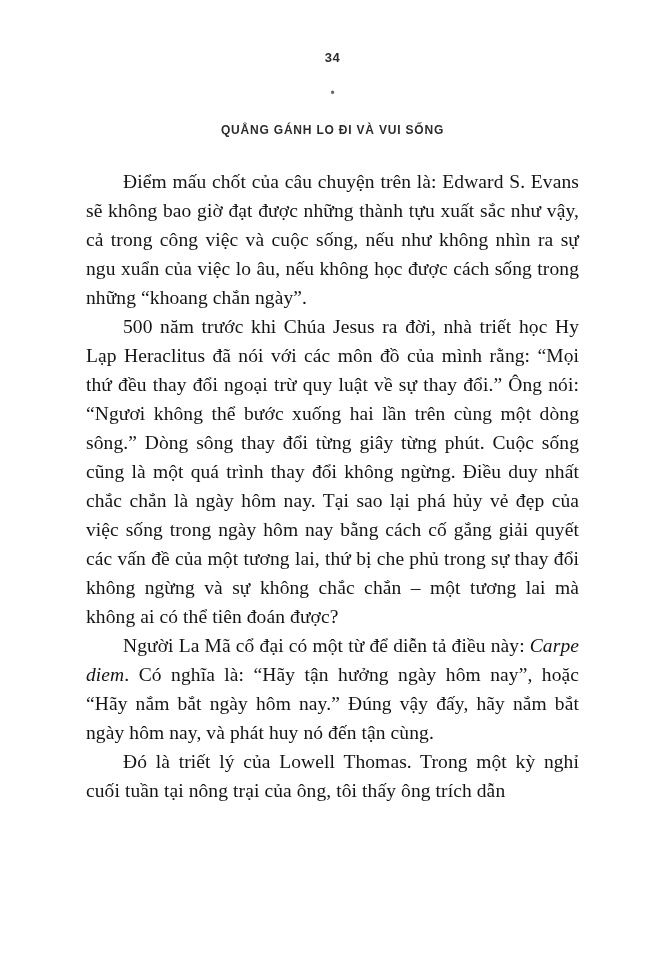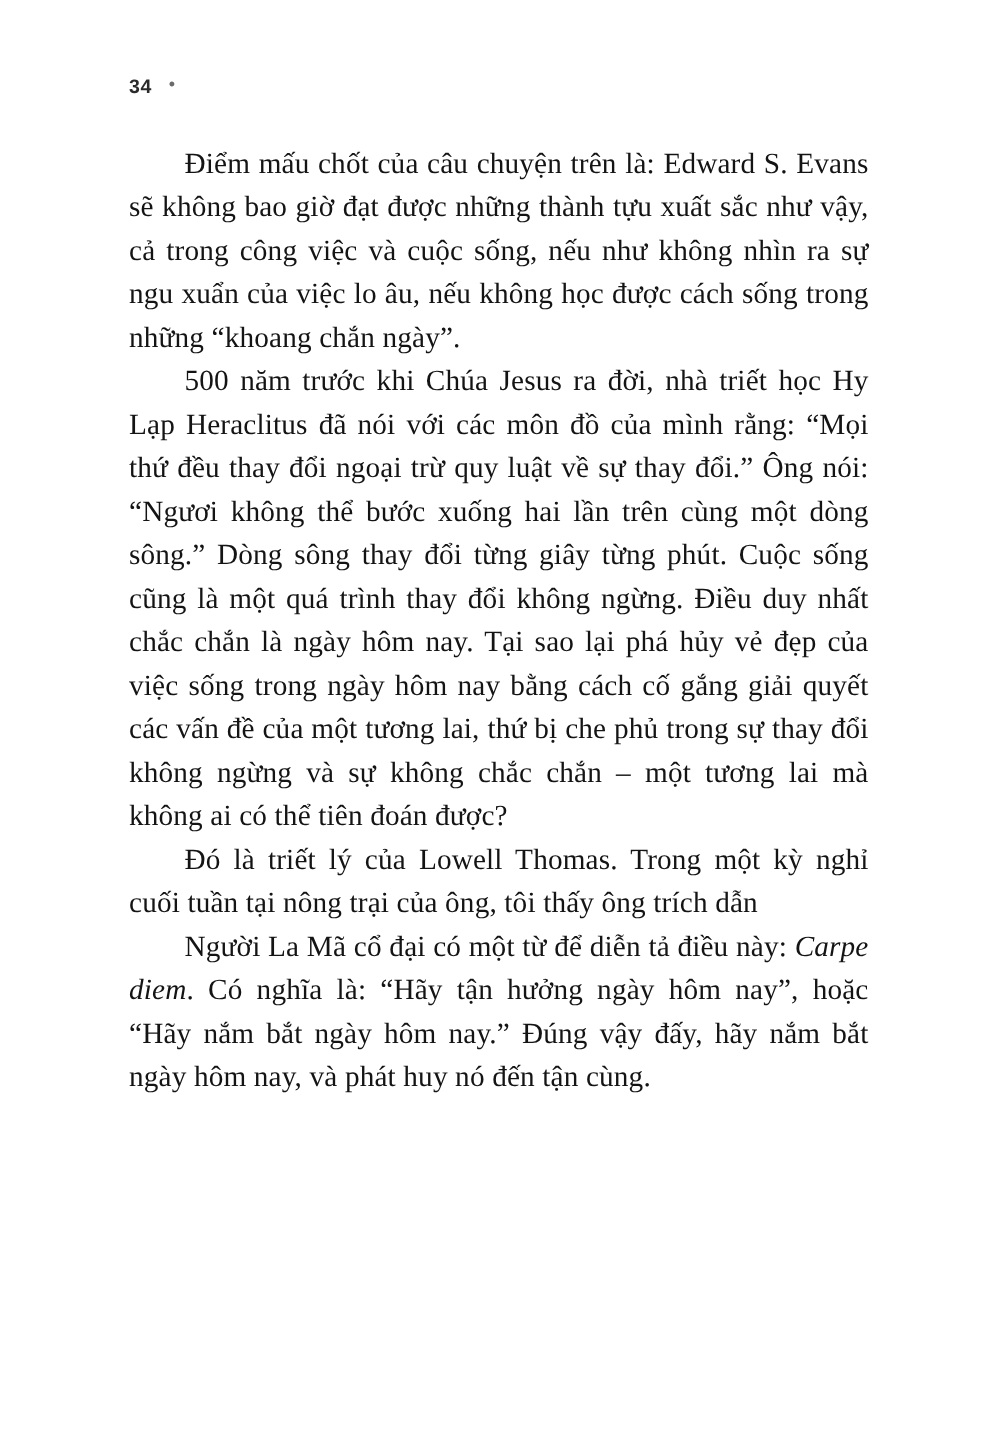--- a/index.html
+++ b/index.html
@@ -10,25 +10,26 @@
     color: #141414;
     overflow: hidden;
   }
   .page {
     width: 663px;
     height: 969px;
     padding: 50px 84px 40px 86px;
   }
   .header {
     display: flex;
-    align-items: flex-start;
-    gap: 11px;
+    align-items: center;
+    gap: 22px;
     font-family: "Liberation Sans", sans-serif;
     color: #2b2b2b;
     margin-bottom: 30px;
+    flex-direction: column;
   }
   .page-number {
     font-weight: bold;
     font-size: 13px;
     letter-spacing: 0.5px;
   }
   .dot {
     font-size: 12px;
     color: #6b6b6b;
     position: relative;
@@ -54,22 +55,23 @@
   }
 </style>
 </head>
 <body>
 
 <div class="page">
 
   <div class="header">
     <span class="page-number">34</span>
     <span class="dot">•</span>
+    <span class="book-title">QUẲNG GÁNH LO ĐI VÀ VUI SỐNG</span>
   </div>
 
   <div class="body-text">
     <p class="indented">Điểm mấu chốt của câu chuyện trên là: Edward S. Evans sẽ không bao giờ đạt được những thành tựu xuất sắc như vậy, cả trong công việc và cuộc sống, nếu như không nhìn ra sự ngu xuẩn của việc lo âu, nếu không học được cách sống trong những “khoang chắn ngày”.</p>
     <p class="indented">500 năm trước khi Chúa Jesus ra đời, nhà triết học Hy Lạp Heraclitus đã nói với các môn đồ của mình rằng: “Mọi thứ đều thay đổi ngoại trừ quy luật về sự thay đổi.” Ông nói: “Ngươi không thể bước xuống hai lần trên cùng một dòng sông.” Dòng sông thay đổi từng giây từng phút. Cuộc sống cũng là một quá trình thay đổi không ngừng. Điều duy nhất chắc chắn là ngày hôm nay. Tại sao lại phá hủy vẻ đẹp của việc sống trong ngày hôm nay bằng cách cố gắng giải quyết các vấn đề của một tương lai, thứ bị che phủ trong sự thay đổi không ngừng và sự không chắc chắn – một tương lai mà không ai có thể tiên đoán được?</p>
+    <p class="indented"><span>Người La Mã cổ đại có một từ để diễn tả điều này: </span><span class="italic">Carpe diem</span><span>. Có nghĩa là: “Hãy tận hưởng ngày hôm nay”, hoặc “Hãy nắm bắt ngày hôm nay.” Đúng vậy đấy, hãy nắm bắt ngày hôm nay, và phát huy nó đến tận cùng.</span></p>
     <p class="indented">Đó là triết lý của Lowell Thomas. Trong một kỳ nghỉ cuối tuần tại nông trại của ông, tôi thấy ông trích dẫn</p>
-    <p class="indented"><span>Người La Mã cổ đại có một từ để diễn tả điều này: </span><span class="italic">Carpe diem</span><span>. Có nghĩa là: “Hãy tận hưởng ngày hôm nay”, hoặc “Hãy nắm bắt ngày hôm nay.” Đúng vậy đấy, hãy nắm bắt ngày hôm nay, và phát huy nó đến tận cùng.</span></p>
   </div>
 
 </div>
 
 </body></html>

